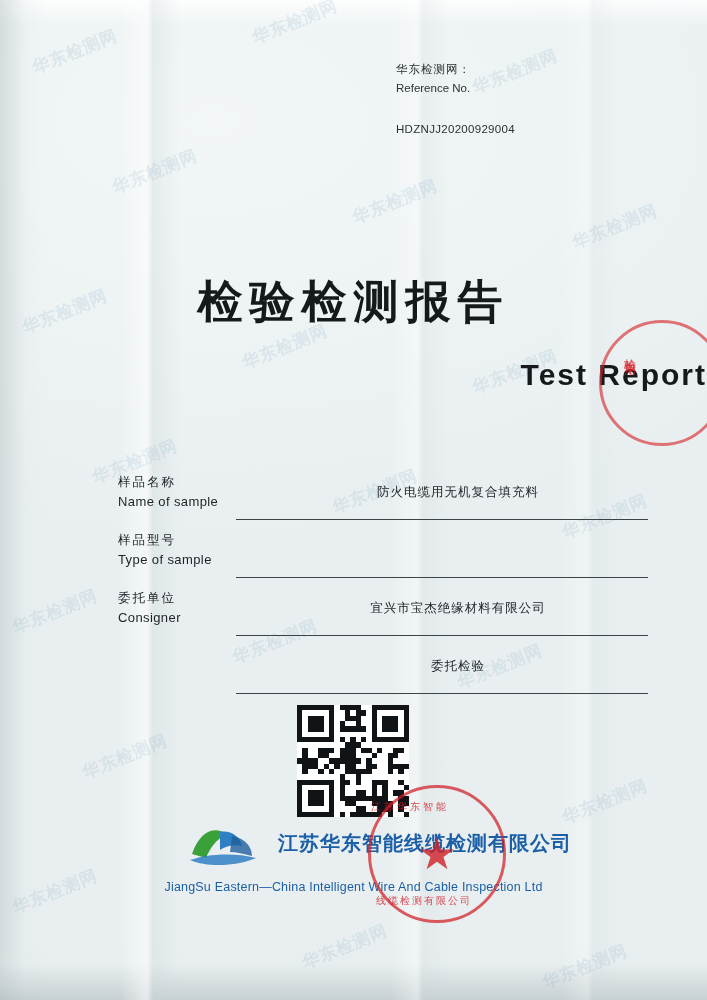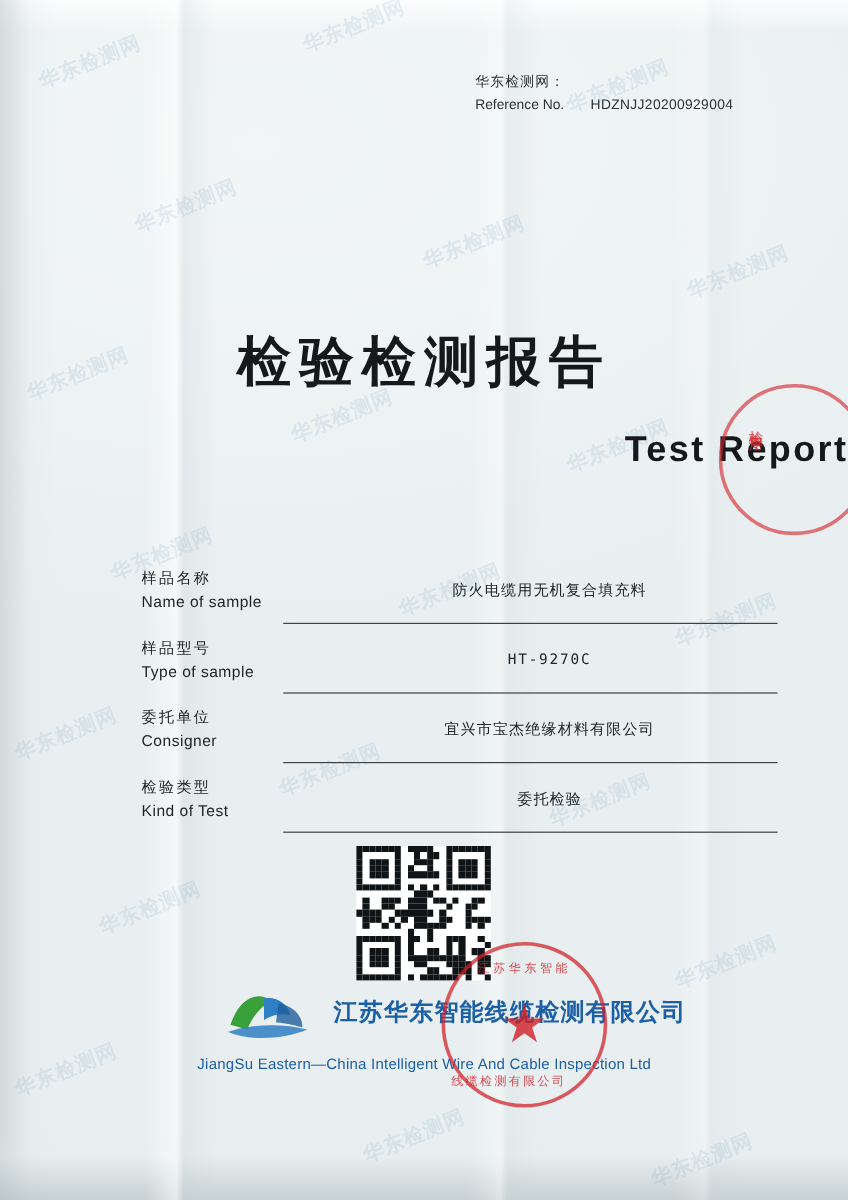--- a/index.html
+++ b/index.html
@@ -75,21 +75,21 @@
   
   .ref-block {
     position: absolute;
     left: 396px;
     top: 60px;
     font-size: 11.5px;
     color: #2a3034;
     line-height: 19px;
   }
   .ref-line1 { letter-spacing: 1px; }
-  .ref-line2 { display: flex; gap: 22px; white-space: nowrap; }
+  .ref-line2 { display: flex; gap: 22px; white-space: nowrap; flex-direction: column; }
   .ref-no { letter-spacing: .3px; }
 
   
   .title-cn {
     position: absolute;
     left: 0; right: 0;
     top: 272px;
     text-align: center;
     font-size: 45px;
     font-weight: bold;
@@ -240,21 +240,20 @@
     top: 50%;
     transform: translate(-50%, -50%);
     font-size: 44px;
     color: rgba(208,30,38,0.8);
     line-height: 1;
   }
   .stamp-text-top {
     position: absolute;
     left: 0; right: 0;
     top: 12px;
-    text-align: center;
     font-size: 10px;
     letter-spacing: 3px;
     font-family: "DejaVu Sans", "Liberation Sans", sans-serif;
     color: rgba(208,30,38,0.8);
   }
   .stamp-text-bottom {
     position: absolute;
     left: 5px; right: 0;
     bottom: 12px;
     text-align: left;
@@ -345,38 +344,33 @@
       </div>
       <div class="field-value">防火电缆用无机复合填充料</div>
       <div class="field-rule"></div>
     </div>
 
     <div class="field-row">
       <div class="field-label">
         <div class="label-cn">样品型号</div>
         <div class="label-en">Type of sample</div>
       </div>
-      <div class="field-value mono">HT-9270C</div>
       <div class="field-rule"></div>
     </div>
 
     <div class="field-row">
       <div class="field-label">
         <div class="label-cn">委托单位</div>
         <div class="label-en">Consigner</div>
       </div>
       <div class="field-value">宜兴市宝杰绝缘材料有限公司</div>
       <div class="field-rule"></div>
     </div>
 
     <div class="field-row">
-      <div class="field-label">
-        <div class="label-cn">检验类型</div>
-        <div class="label-en">Kind of Test</div>
-      </div>
       <div class="field-value">委托检验</div>
       <div class="field-rule"></div>
     </div>
 
   </div>
 
   <div class="qr-wrap">
     <div class="qr" id="qr">
         <i class="on"></i>
         <i class="on"></i>

